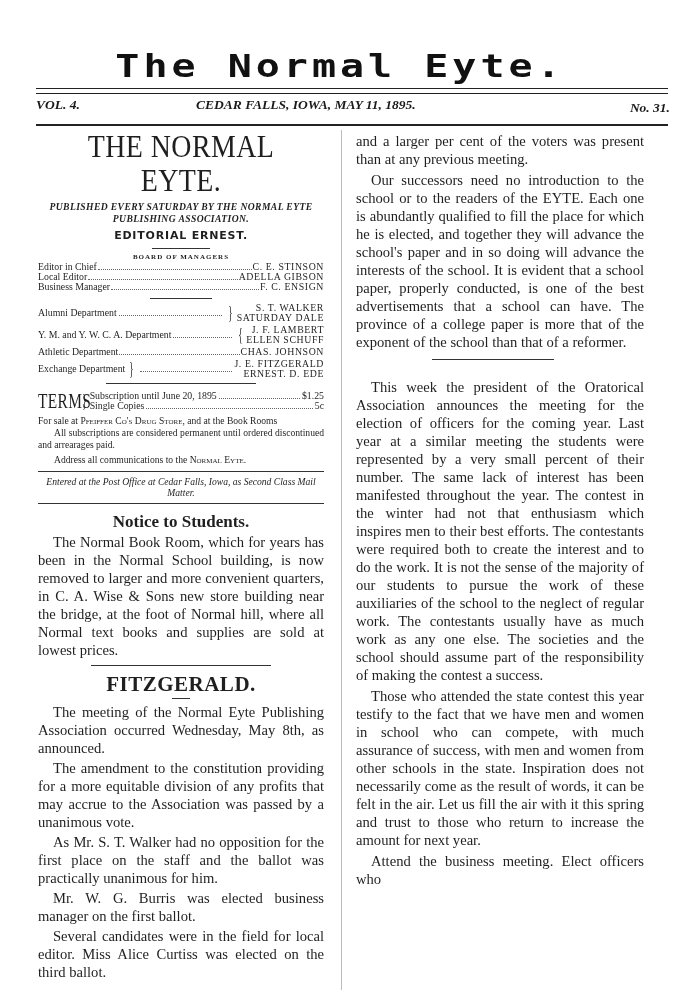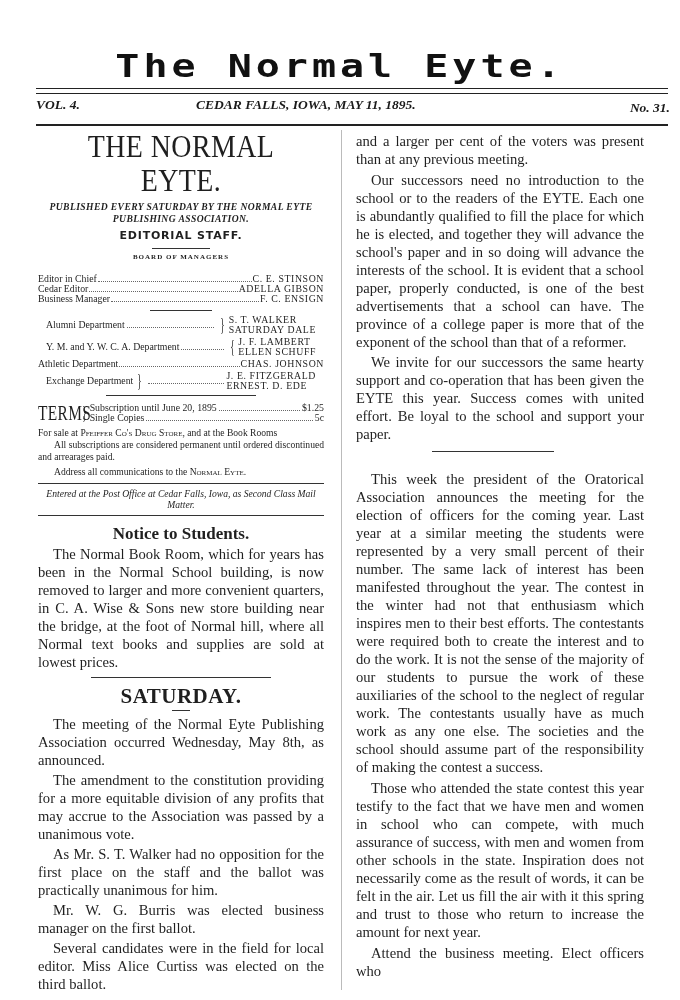--- a/index.html
+++ b/index.html
@@ -21,30 +21,30 @@
   .col.left { left: 38px; width: 286px; }
   .col.right { left: 356px; width: 288px; top: 132px; }
   .col p { margin: 0; text-align: justify; }
   .indent { text-indent: 15px; }
 
   .paper-title { text-align: center; font-family: "Liberation Serif", serif; font-size: 31px; letter-spacing: 0.5px; line-height: 34px; margin: 0; transform: scaleX(0.9); transform-origin: center; }
   .pub-line { text-align: center; font-style: italic; font-weight: bold; font-size: 9.6px; line-height: 12px; letter-spacing: 0.4px; margin-top: 3px; }
   .staff-head { text-align: center; font-family: "DejaVu Sans", sans-serif; font-weight: bold; font-size: 11px; letter-spacing: 0.8px; margin-top: 4px; line-height: 14px; }
   .short-rule { width: 58px; height: 1px; background: #333; margin: 5px auto 3px; }
   .small-caps-head { text-align: center; font-family: "Liberation Serif", serif; font-weight: bold; font-size: 7px; letter-spacing: 1px; line-height: 10px; }
-  .staff-table { font-family: "Liberation Serif", serif; font-size: 9.8px; line-height: 10px; margin-top: 12px; }
+  .staff-table { font-family: "Liberation Serif", serif; font-size: 9.8px; line-height: 10px; }
   .staff-row { display: flex; align-items: baseline; white-space: nowrap; }
   .staff-row .role { flex: 0 0 auto; }
   .staff-row .dots { flex: 1 1 auto; overflow: hidden; border-bottom: 1px dotted #666; margin: 0 1px 2px; height: 6px; }
   .staff-row .name { flex: 0 0 auto; letter-spacing: 0.6px; }
-  .pair { display: flex; align-items: center; margin: 2px 8px; font-size: 9.8px; }
+  .pair { display: flex; align-items: center; margin: 2px 0; font-size: 9.8px; }
   .pair .role { white-space: nowrap; }
   .pair .dots { flex: 1; border-bottom: 1px dotted #666; margin: 0 2px; height: 4px; }
   .pair .brace { font-size: 18px; line-height: 18px; margin: 0 2px; transform: scaleX(0.5); }
-  .pair .names { line-height: 10px; letter-spacing: 0.6px; }
+  .pair .names { text-align: right; line-height: 10px; letter-spacing: 0.6px; }
   .mid-rule { width: 150px; height: 1px; background: #333; margin: 4px auto 6px; }
   .terms { display: flex; align-items: center; font-size: 9.8px; line-height: 10px; }
   .terms .terms-word { font-size: 22px; line-height: 22px; letter-spacing: 0.5px; transform: scaleX(0.7); transform-origin: left; width: 42px; }
   .terms .brace { font-size: 18px; transform: scaleX(0.5); margin-right: 1px; }
   .terms .lines { flex: 1; }
   .terms .line { display: flex; font-family: Liberation Serif, serif; }
   .terms .line .dots { flex: 1; border-bottom: 1px dotted #666; margin: 0 2px 2px; }
   .fineprint { font-size: 9.6px; line-height: 12px; text-align: justify; }
   .fineprint.indent { text-indent: 16px; }
   .sc { font-variant: small-caps; }
@@ -72,31 +72,31 @@
     <span class="no">No. 31.</span>
   </div>
   <div class="rule thick" style="top:124px;left:36px;width:632px;"></div>
 
   <div class="col left">
     <div class="paper-title">THE NORMAL EYTE.</div>
     <div class="pub-line">
       <div>PUBLISHED EVERY SATURDAY BY THE NORMAL EYTE</div>
       <div>PUBLISHING ASSOCIATION.</div>
     </div>
-    <div class="staff-head">EDITORIAL STAFF.</div>
+    <div class="staff-head">EDITORIAL ERNEST.</div>
     <div class="short-rule"></div>
     <div class="small-caps-head">BOARD OF MANAGERS</div>
     <div class="staff-table">
       <div class="staff-row">
         <span class="role">Editor in Chief</span>
           <span class="dots"></span>
           <span class="name">C. E. STINSON</span>
       </div>
       <div class="staff-row">
-        <span class="role">Cedar Editor</span>
+        <span class="role">Local Editor</span>
           <span class="dots"></span>
           <span class="name">ADELLA GIBSON</span>
       </div>
       <div class="staff-row">
         <span class="role">Business Manager</span>
           <span class="dots"></span>
           <span class="name">F. C. ENSIGN</span>
       </div>
     </div>
     <div class="short-rule" style="width:62px;margin:6px auto 4px;"></div>
@@ -156,35 +156,34 @@
     <p class="fineprint indent">All subscriptions are considered permanent until ordered discontinued and arrearages paid.</p>
     <p class="fineprint indent" style="margin-top:3px;"><span>Address all communications to the </span><span class="sc">Normal Eyte.</span></p>
     <div class="full-rule"></div>
     <div class="entered">Entered at the Post Office at Cedar Falls, Iowa, as Second Class Mail Matter.</div>
     <div class="full-rule"></div>
 
     <div class="section-head">Notice to Students.</div>
     <p class="indent">The Normal Book Room, which for years has been in the Normal School building, is now removed to larger and more convenient quarters, in C. A. Wise &amp; Sons new store building near the bridge, at the foot of Normal hill, where all Normal text books and supplies are sold at lowest prices.</p>
     <div class="split-rule"></div>
 
-    <div class="section-head big">SATURDAY.</div>
+    <div class="section-head big">FITZGERALD.</div>
     <div class="tiny-rule"></div>
     <p class="indent" style="margin-bottom:2px;">The meeting of the Normal Eyte Publishing Association occurred Wednesday, May 8th, as announced.</p>
     <p class="indent" style="margin-bottom:2px;">The amendment to the constitution providing for a more equitable division of any profits that may accrue to the Association was passed by a unanimous vote.</p>
     <p class="indent" style="margin-bottom:2px;">As Mr. S. T. Walker had no opposition for the first place on the staff and the ballot was practically unanimous for him.</p>
     <p class="indent" style="margin-bottom:2px;">Mr. W. G. Burris was elected business manager on the first ballot.</p>
     <p class="indent" style="margin-bottom:2px;">Several candidates were in the field for local editor. Miss Alice Curtiss was elected on the third ballot.</p>
 
   </div>
 
   <div class="rule thin" style="top:130px;left:341px;width:1px;height:860px;background:#bbb;"></div>
 
   <div class="col right">
     <p style="margin-bottom:3px;">and a larger per cent of the voters was present than at any previous meeting.</p>
     <p class="indent" style="margin-bottom:2px;">Our successors need no introduction to the school or to the readers of the EYTE. Each one is abundantly qualified to fill the place for which he is elected, and together they will advance the school's paper and in so doing will advance the interests of the school. It is evident that a school paper, properly conducted, is one of the best advertisements that a school can have. The province of a college paper is more that of the exponent of the school than that of a reformer.</p>
-    <p class="indent">We invite for our successors the same hearty support and co-operation that has been given the EYTE this year. Success comes with united effort. Be loyal to the school and support your paper.</p>
     <div class="right-rule"></div>
     <p class="indent" style="margin-bottom:3px;">This week the president of the Oratorical Association announces the meeting for the election of officers for the coming year. Last year at a similar meeting the students were represented by a very small percent of their number. The same lack of interest has been manifested throughout the year. The contest in the winter had not that enthusiasm which inspires men to their best efforts. The contestants were required both to create the interest and to do the work. It is not the sense of the majority of our students to pursue the work of these auxiliaries of the school to the neglect of regular work. The contestants usually have as much work as any one else. The societies and the school should assume part of the responsibility of making the contest a success.</p>
     <p class="indent" style="margin-bottom:3px;">Those who attended the state contest this year testify to the fact that we have men and women in school who can compete, with much assurance of success, with men and women from other schools in the state. Inspiration does not necessarily come as the result of words, it can be felt in the air. Let us fill the air with it this spring and trust to those who return to increase the amount for next year.</p>
     <p class="indent">Attend the business meeting. Elect officers who</p>
   </div>
 
 </div>
 
 </body></html>

